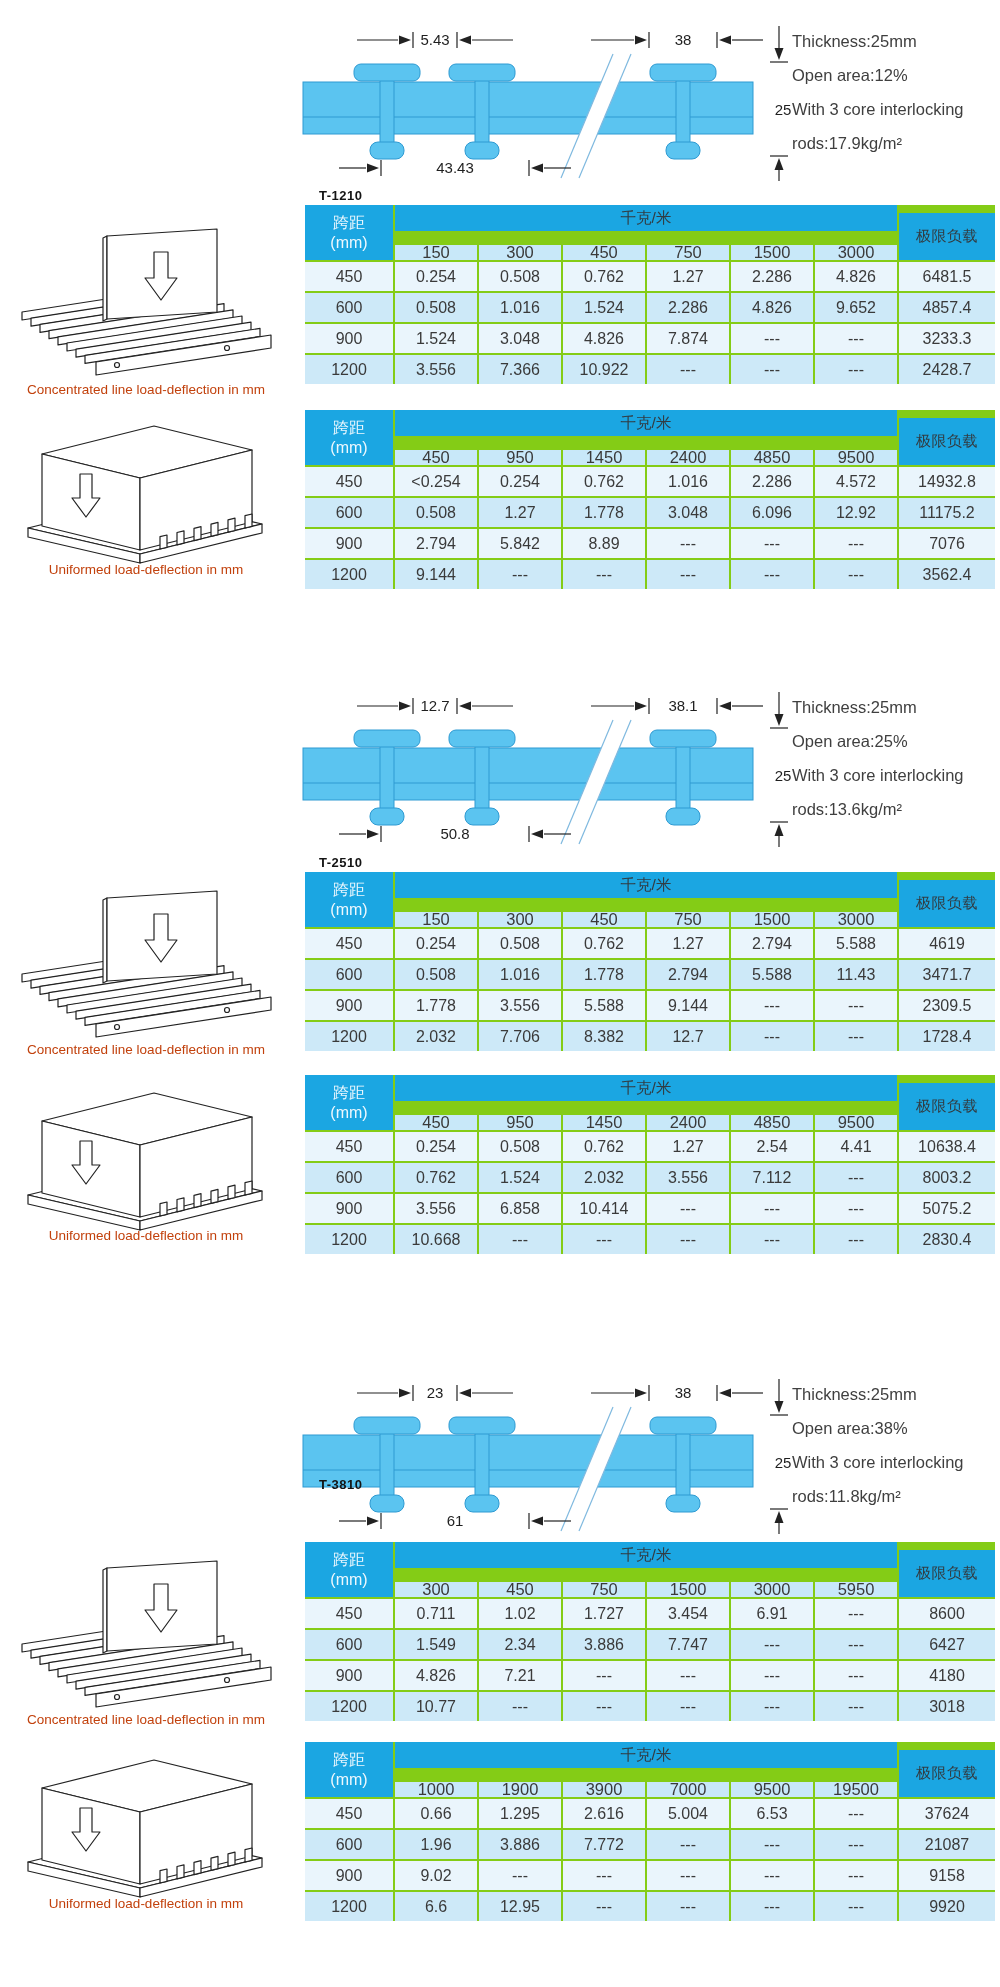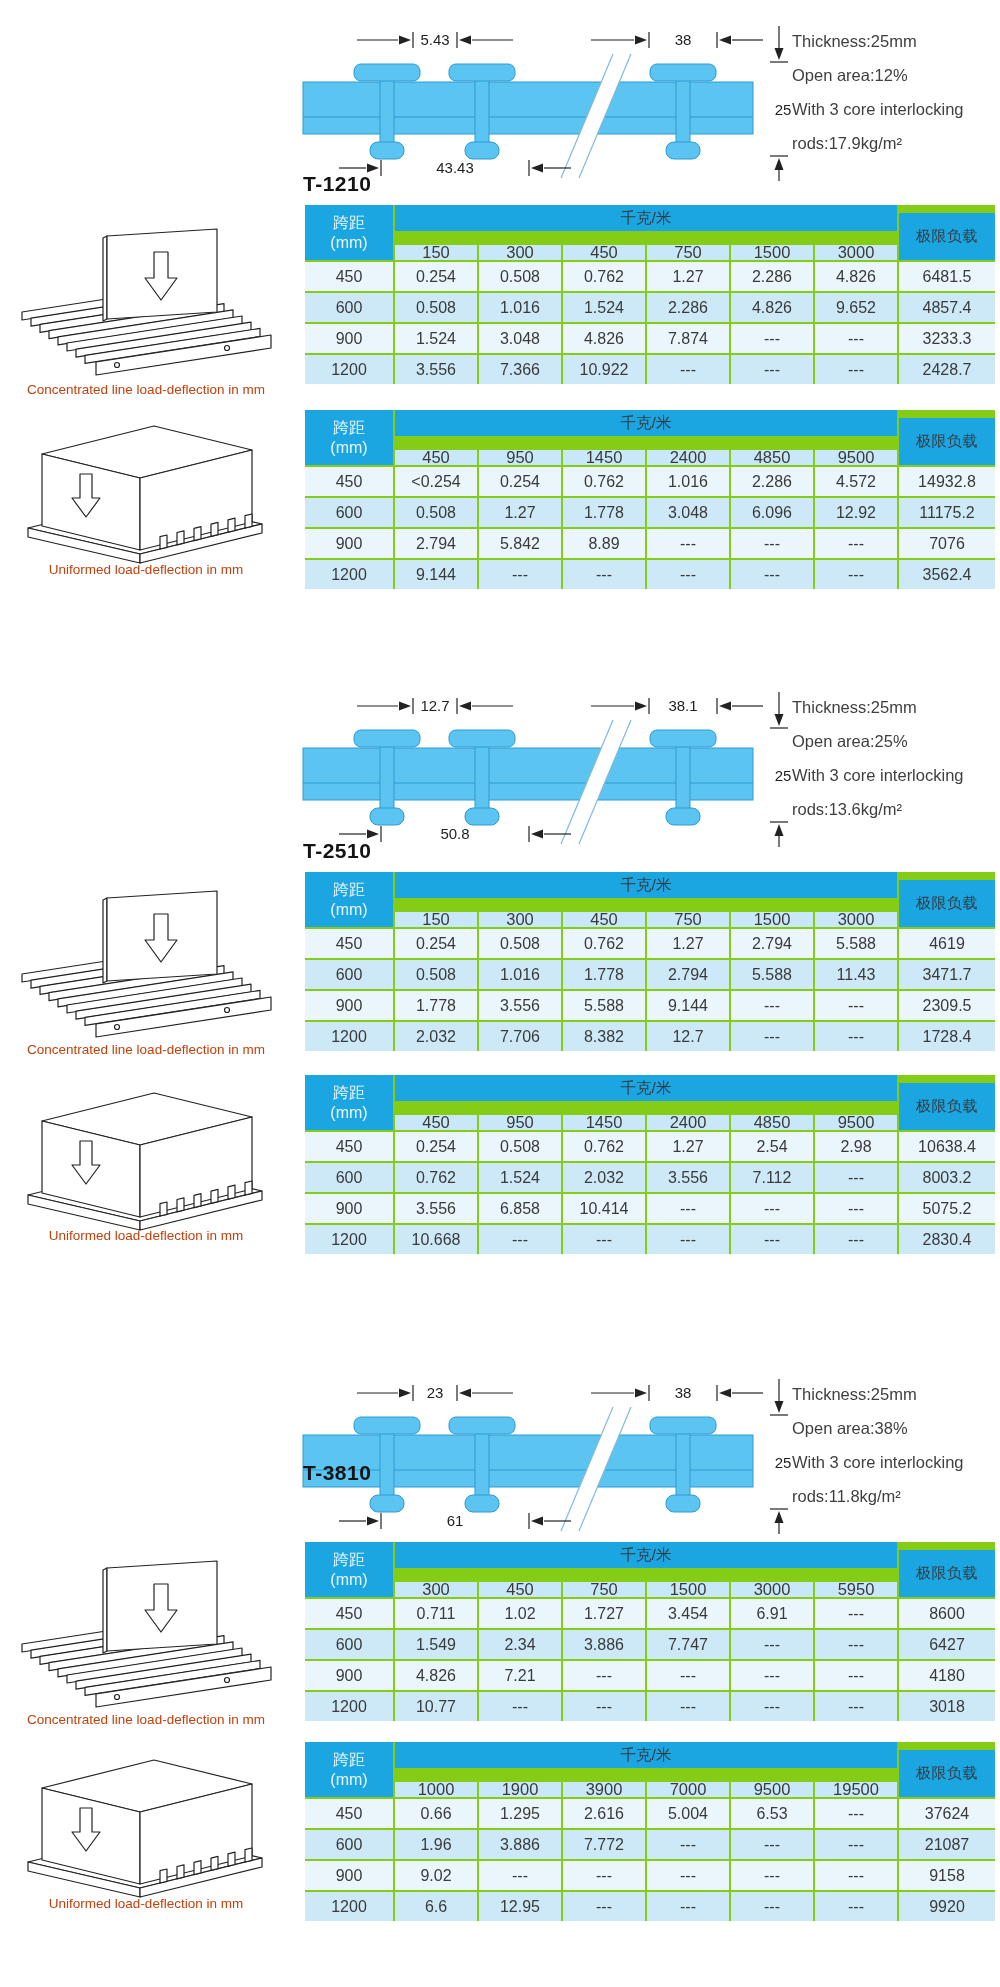--- a/index.html
+++ b/index.html
@@ -1,19 +1,19 @@
 <!DOCTYPE html>
 <html><head>
 <meta charset="utf-8">
 <style>
   html,body{margin:0;padding:0;background:#fff;}
   #page{position:relative;width:1000px;height:1987px;background:#ffffff;overflow:hidden;
         font-family:"Liberation Sans","DejaVu Sans",sans-serif;color:#3a3a3a;}
   .abs{position:absolute;}
-  .title{font-size:21px;font-weight:bold;color:#141414;margin:0;letter-spacing:.5px;}
+  .title{font-size:13px;font-weight:bold;color:#141414;margin:16px;letter-spacing:.5px;}
   .specs{width:215px;}
   .spec{font-size:16.5px;line-height:34px;color:#3f3f3f;white-space:nowrap;}
   .caption{width:292px;text-align:center;font-size:13.5px;color:#c2410c;}
   .illus svg{display:block;}
   
   .load-table{display:grid;grid-template-columns:88px repeat(6,82px) 96px;
               grid-template-rows:26px 27px repeat(4,29px);gap:2px;background:#84cc16;}
   .load-table .cell{display:flex;align-items:center;justify-content:center;
               font-size:16px;color:#3a3a3a;}
   .load-table .head{background:var(--hblue);color:#323b41;font-size:15.5px;}
@@ -384,21 +384,21 @@
         <div class="cell sub">1450</div>
         <div class="cell sub">2400</div>
         <div class="cell sub">4850</div>
         <div class="cell sub">9500</div>
         <div class="cell ra">450</div>
         <div class="cell ra">0.254</div>
         <div class="cell ra">0.508</div>
         <div class="cell ra">0.762</div>
         <div class="cell ra">1.27</div>
         <div class="cell ra">2.54</div>
-        <div class="cell ra">2.98</div>
+        <div class="cell ra">4.41</div>
         <div class="cell ra">10638.4</div>
         <div class="cell rb">600</div>
         <div class="cell rb">0.762</div>
         <div class="cell rb">1.524</div>
         <div class="cell rb">2.032</div>
         <div class="cell rb">3.556</div>
         <div class="cell rb">7.112</div>
         <div class="cell rb">---</div>
         <div class="cell rb">8003.2</div>
         <div class="cell ra">900</div>

